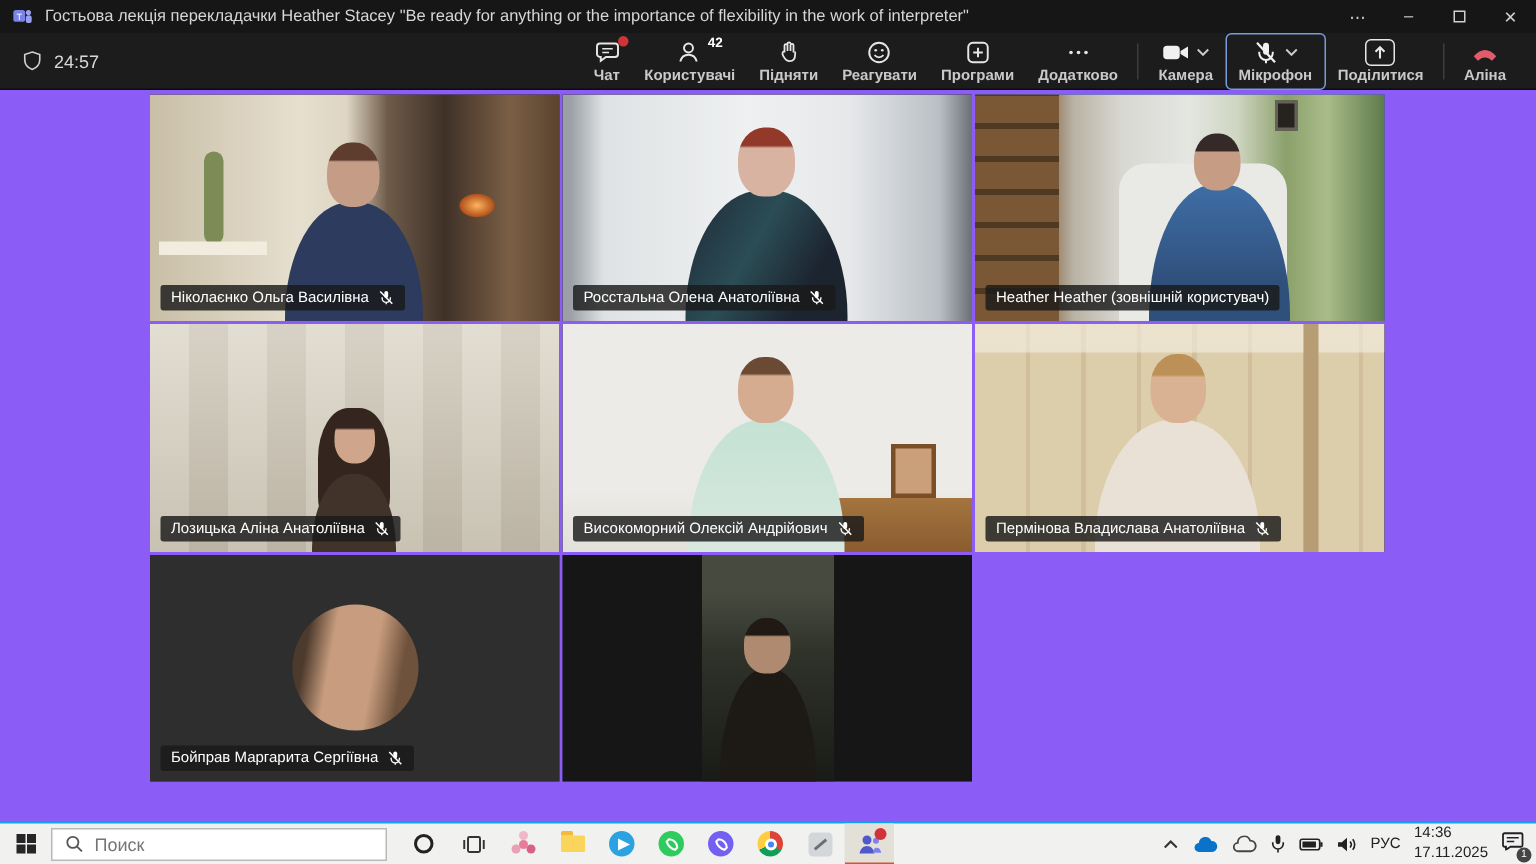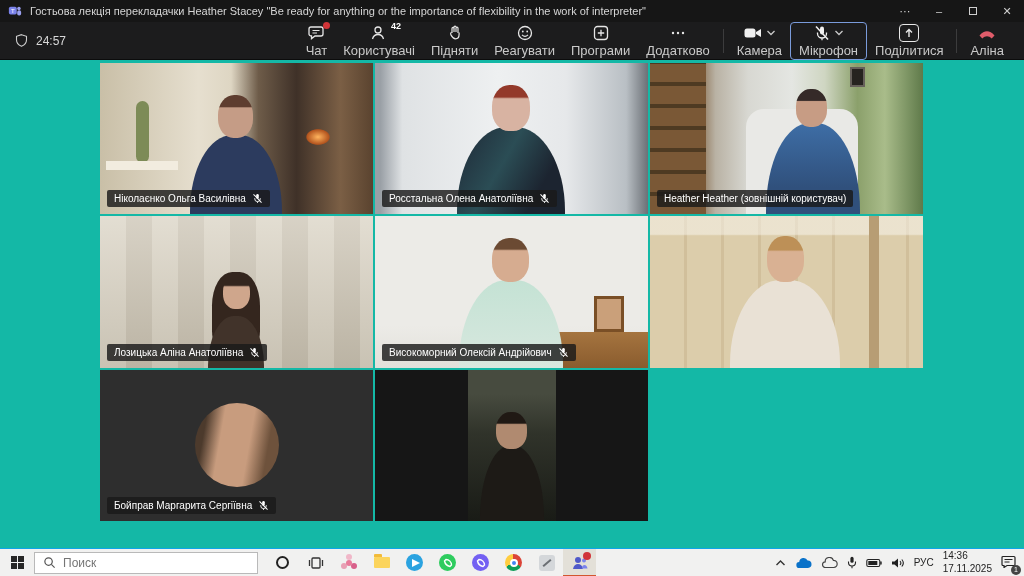--- a/index.html
+++ b/index.html
@@ -12,30 +12,30 @@
   .wctl{margin-left:auto;display:flex;align-items:center;height:22px;}
   .wctl .wb{width:34px;height:22px;display:flex;align-items:center;justify-content:center;color:#cfcfcf;font-size:11px;}
   .wctl .maxbox{width:8px;height:8px;border:1px solid #cfcfcf;display:inline-block;}
 
   
   .tbar{position:absolute;top:22px;left:0;width:1024px;height:38px;background:#1c1c1d;border-bottom:1px solid #0c0c0c;display:flex;align-items:center;}
   .timer{display:flex;align-items:center;gap:7px;color:#d8d8d8;font-size:12px;margin-left:14px;}
   .tools{margin-left:auto;display:flex;align-items:center;padding-right:12px;}
   .tb{display:flex;flex-direction:column;align-items:center;justify-content:center;padding:0 8px;height:38px;cursor:pointer;position:relative;}
   .tb .icw{height:18px;display:flex;align-items:center;gap:3px;position:relative;}
-  .tb .lb{font-size:13px;color:#c9c9c9;margin-top:1px;white-space:nowrap;}
+  .tb .lb{font-size:10px;color:#c9c9c9;margin-top:1px;white-space:nowrap;font-weight:bold;}
   .tb svg{display:block;}
   .dot{position:absolute;top:-2px;right:-5px;width:7px;height:7px;border-radius:50%;background:#d13438;}
   .cnt{position:absolute;top:-3px;right:-13px;font-size:9px;font-weight:bold;color:#fff;}
   .sep{width:1px;height:24px;background:#3c3c3d;margin:0 5px;}
   .mic-focus{border:1px solid #7a9bdb;border-radius:4px;}
   .sharebox{width:20px;height:18px;border:1.4px solid #e8e8e8;border-radius:4px;display:flex;align-items:center;justify-content:center;}
 
   
-  .stage{position:absolute;top:60px;left:0;width:1024px;height:488px;background:#14b8a6;}
+  .stage{position:absolute;top:60px;left:0;width:1024px;height:488px;background:#8b5cf6;}
   .grid{position:absolute;top:3px;left:100px;width:823px;height:458px;display:grid;grid-template-columns:repeat(3,1fr);grid-template-rows:repeat(3,1fr);gap:2px;}
   .tile{position:relative;overflow:hidden;background:#262626;}
   .tile.speaking{outline:2px solid #5f74e8;outline-offset:-2px;}
   .scene{position:absolute;inset:0;}
   .nl{position:absolute;left:7px;bottom:7px;display:flex;align-items:center;gap:6px;background:rgba(26,26,26,.82);color:#fff;font-size:10px;padding:3px 7px;border-radius:2px;max-width:93%;white-space:nowrap;}
   .nl svg{flex:0 0 auto;}
 
   .pf,.hd,.bd,.hair{position:absolute;}
   .hd{border-radius:46% 46% 44% 44%;}
   .bd{border-radius:46% 46% 0 0/95% 95% 0 0;}
@@ -336,20 +336,28 @@
           </svg>
       </div>
     </div>
 
     <div class="tile t7">
       <div class="scene">
         <div class="beam"></div>
         <div class="bd"></div>
           <div class="hd"></div>
       </div>
+      <div class="nl">
+        <span>Пермінова Владислава Анатоліївна</span>
+        <svg width="11" height="11" viewBox="0 0 12 12">
+            <rect x="4.6" y="1" width="2.8" height="5.2" rx="1.4" fill="#fff"></rect>
+            <path d="M3 5.6v.8a3 3 0 0 0 6 0v-.8M6 9.4v1.4" fill="none" stroke="#fff" stroke-width="1"></path>
+            <path d="M1.6 1.4l8.8 9" stroke="#fff" stroke-width="1.1"></path>
+          </svg>
+      </div>
     </div>
 
     <div class="tile t8">
       <div class="scene">
         <div class="ava"></div>
       </div>
       <div class="nl">
         <span>Бойправ Маргарита Сергіївна</span>
         <svg width="11" height="11" viewBox="0 0 12 12">
             <rect x="4.6" y="1" width="2.8" height="5.2" rx="1.4" fill="#fff"></rect>

